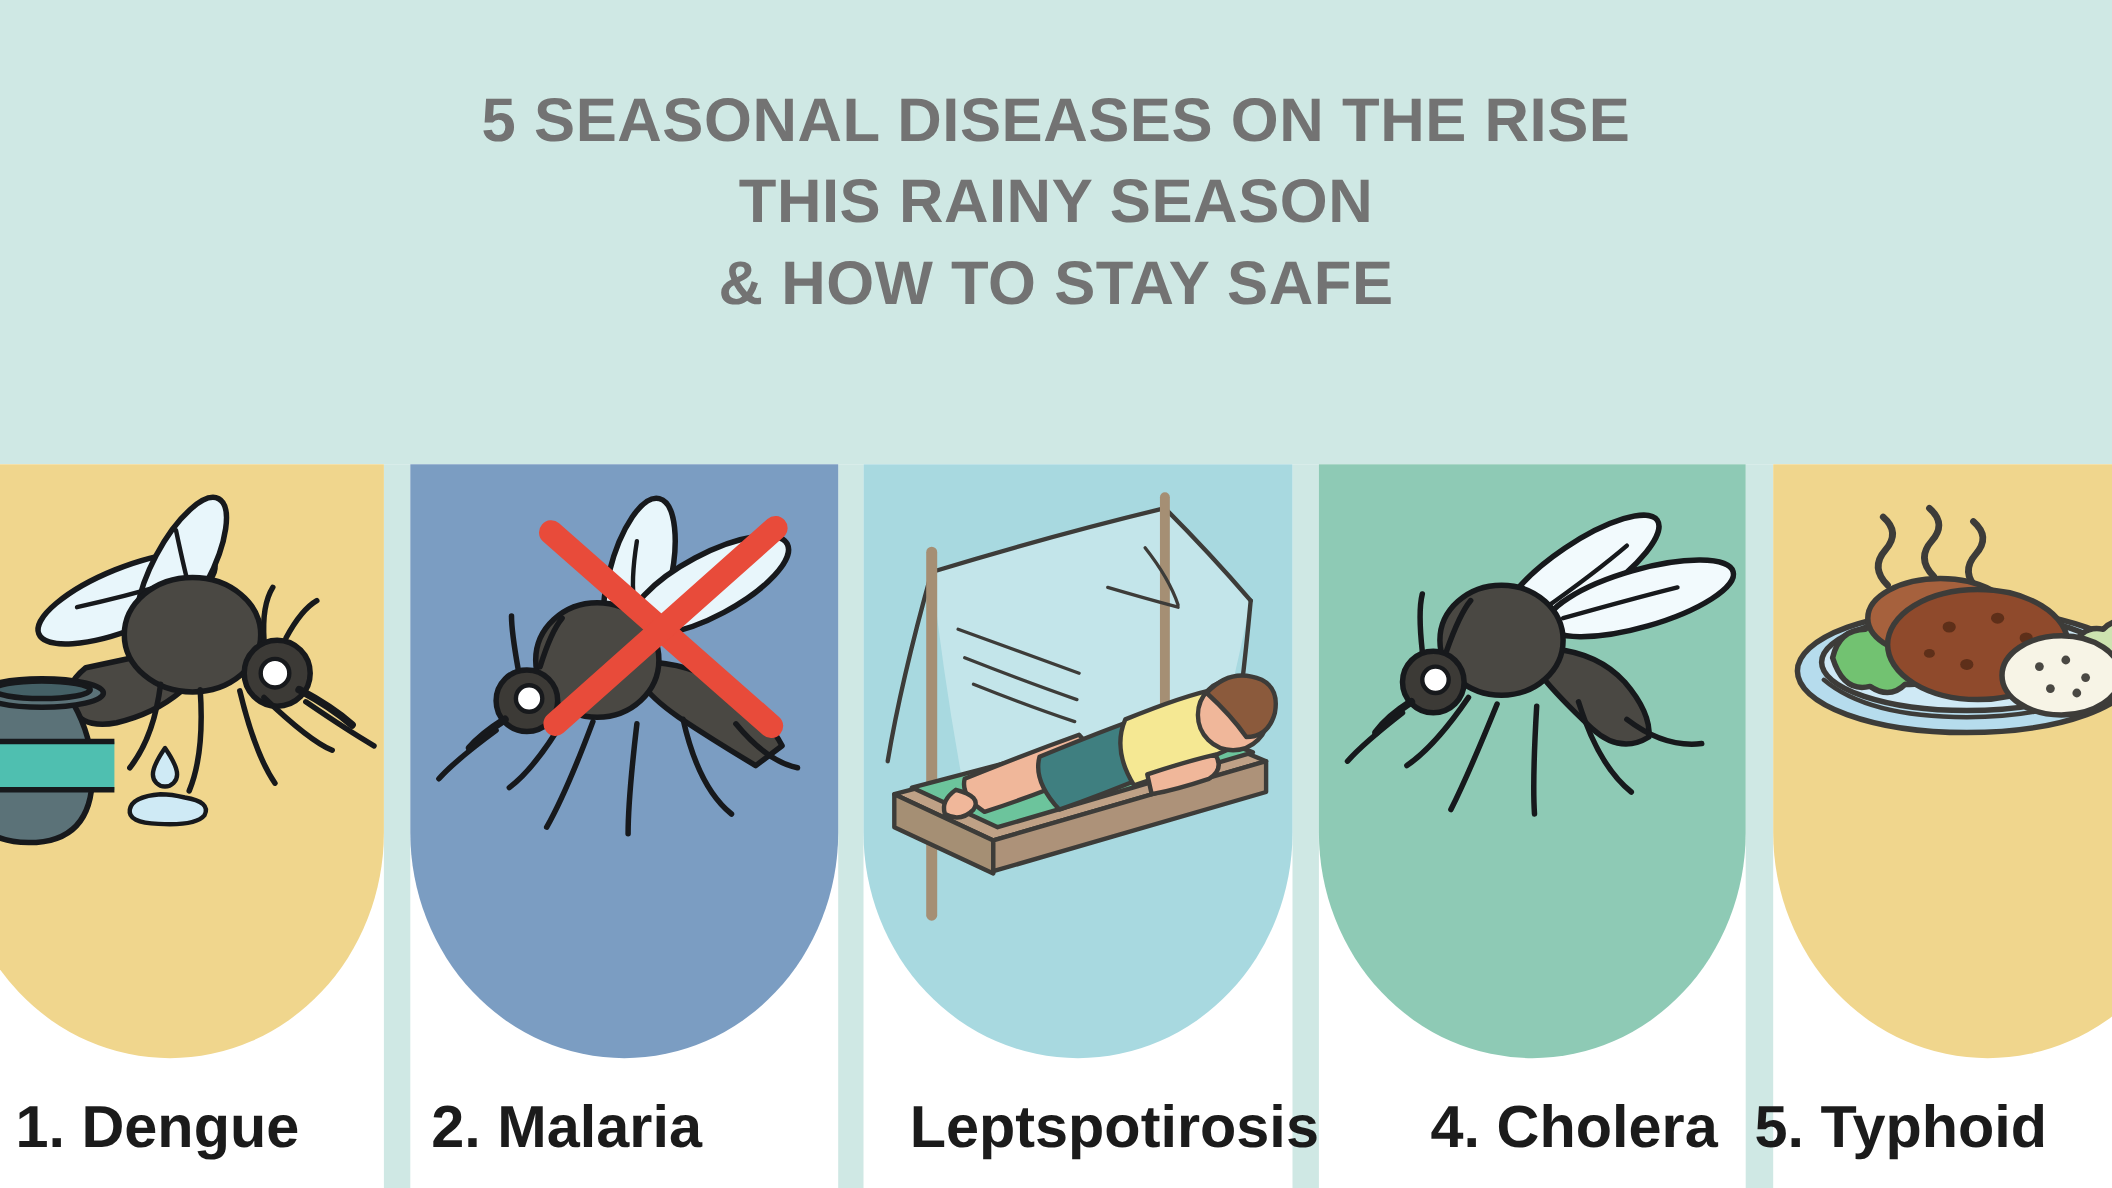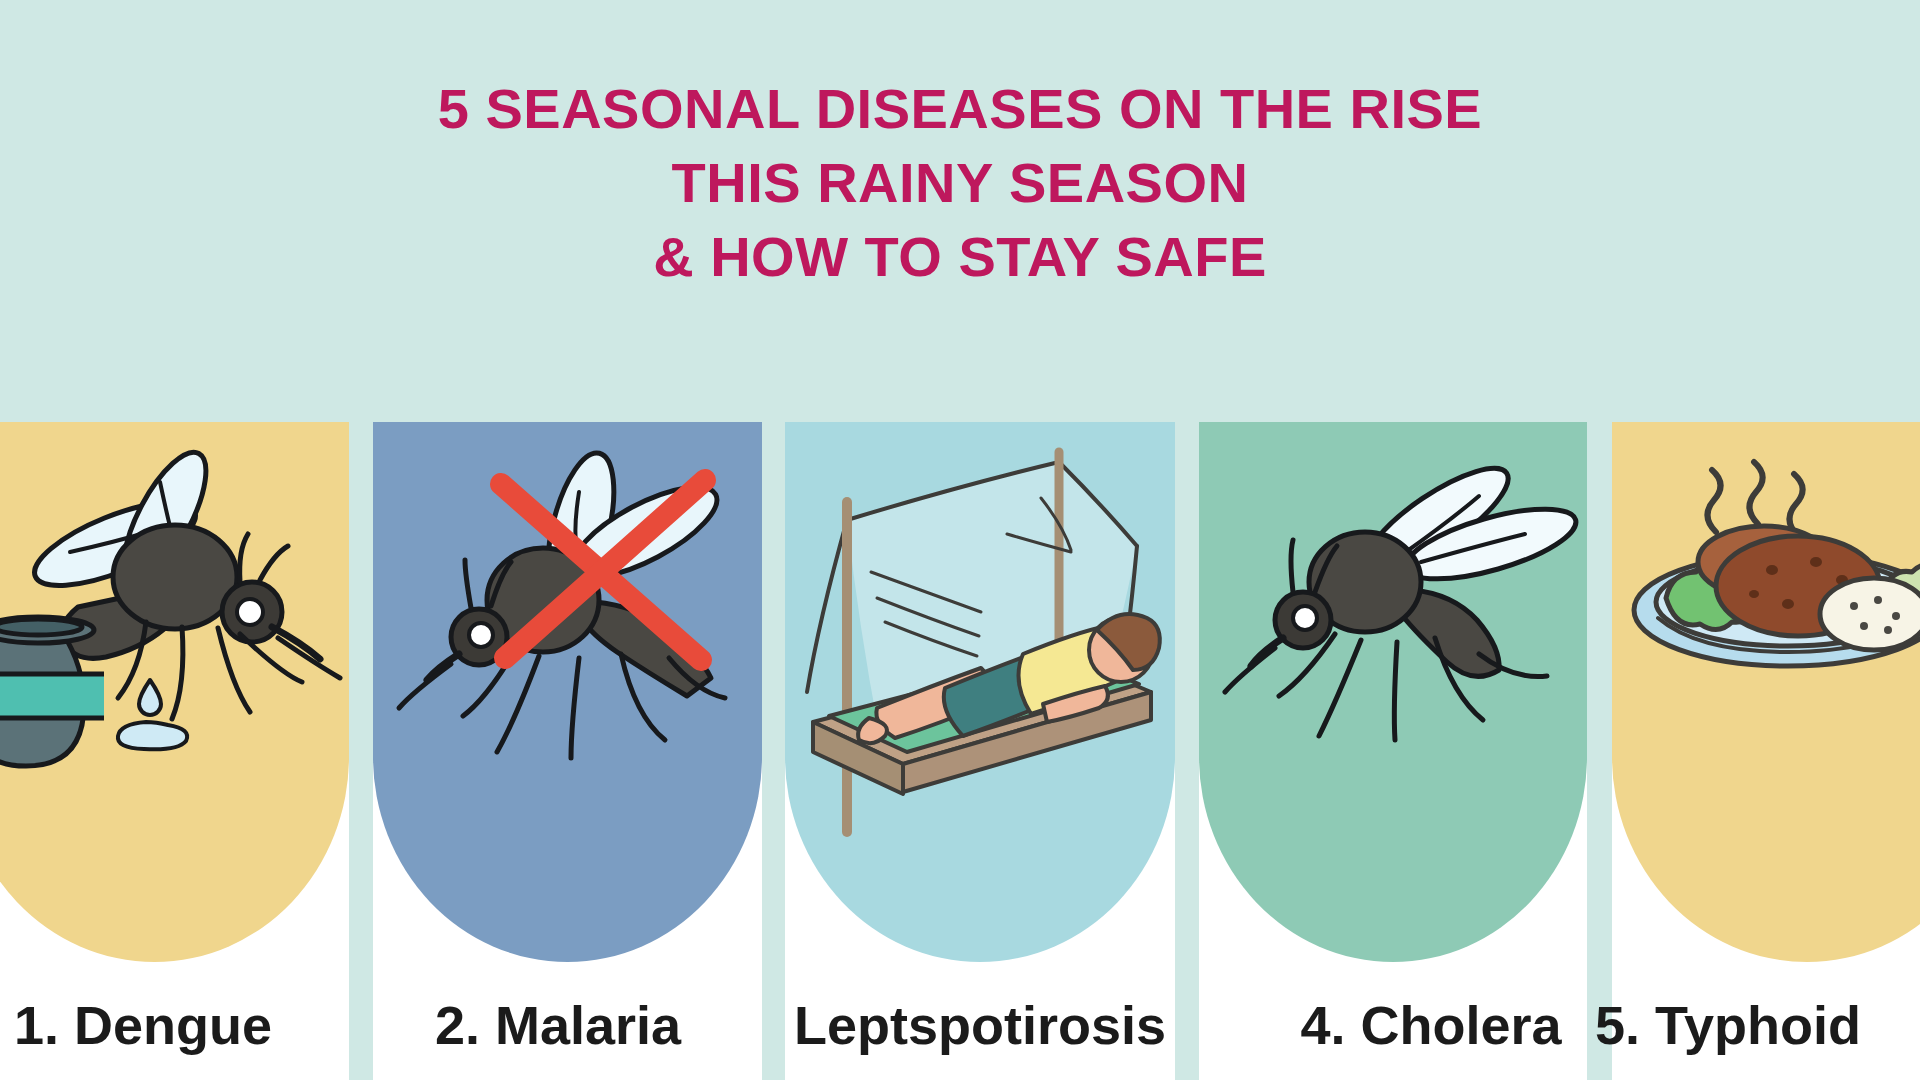--- a/index.html
+++ b/index.html
@@ -16,21 +16,21 @@
     position:absolute; left:0; top:0; width:1920px; height:422px;
     background:#cfe8e4;
     display:flex; flex-direction:column;
     align-items:center; justify-content:flex-start;
     padding-top:72px;
   }
   .title-line {
     font-size:56px;
     font-weight:700;
     letter-spacing:0.5px;
-    color:#be185d;
+    color:#737373;
     line-height:1.32;
     white-space:nowrap;
   }
 
   
   #strip {
     position:absolute; left:0; top:422px; width:1920px; height:658px;
     background:#ffffff;
   }
 
@@ -273,25 +273,25 @@
           </g>
         </g>
       </svg>
     </div>
   </div>
 
   <div class="label" style="left:14px; width:335px; justify-content:flex-start;">
     <span>1. Dengue</span>
   </div>
 
-  <div class="label" style="left:359px; width:398px; justify-content:center;">
+  <div class="label" style="left:392px; width:398px; ">
     <span>2. Malaria</span>
   </div>
 
-  <div class="label" style="left:785px; width:390px; justify-content:center;">
+  <div class="label" style="left:818px; width:390px; justify-content:center;">
     <span>Leptspotirosis</span>
   </div>
 
   <div class="label" style="left:1199px; width:388px; justify-content:center;margin-left:38px;">
     <span>4. Cholera</span>
   </div>
 
   <div class="label" style="left:1588px; width:280px; justify-content:center;">
     <span>5. Typhoid</span>
   </div>

